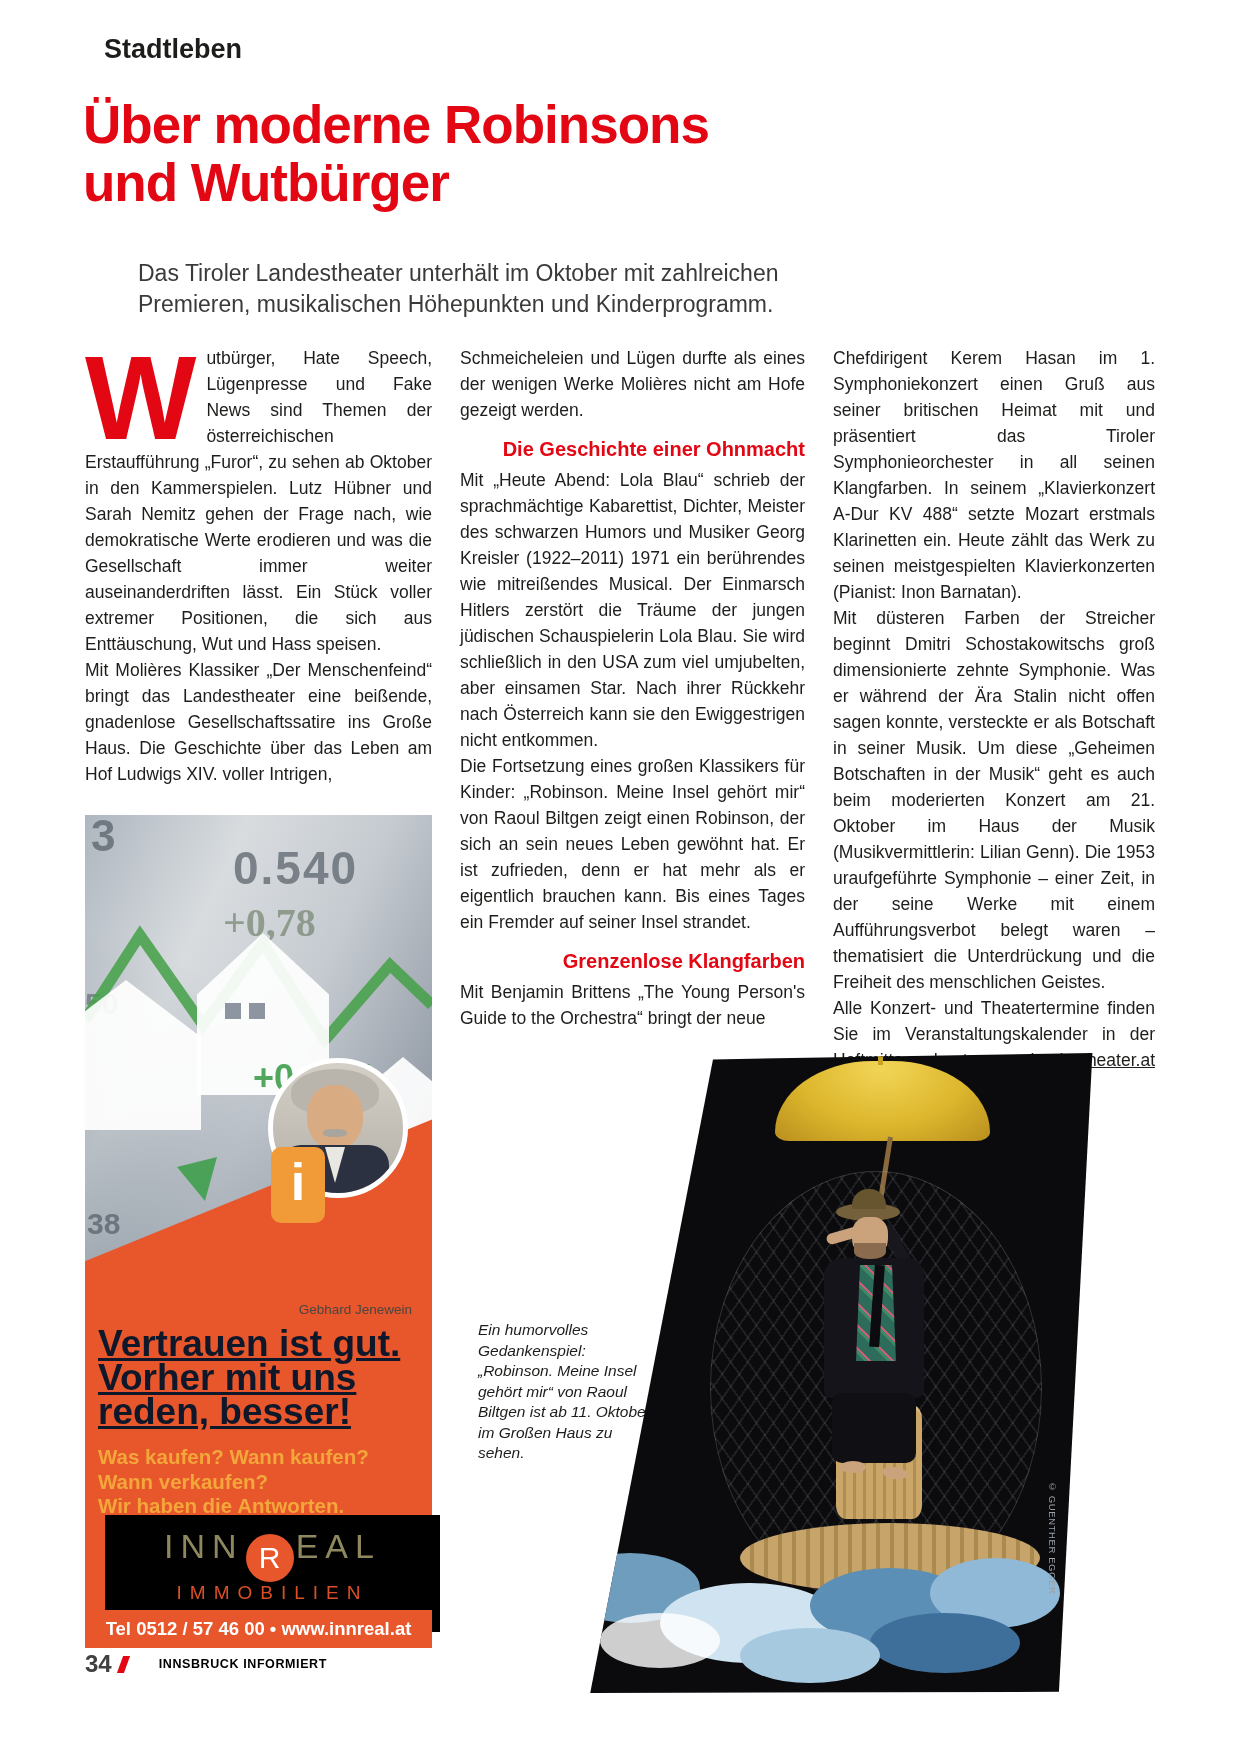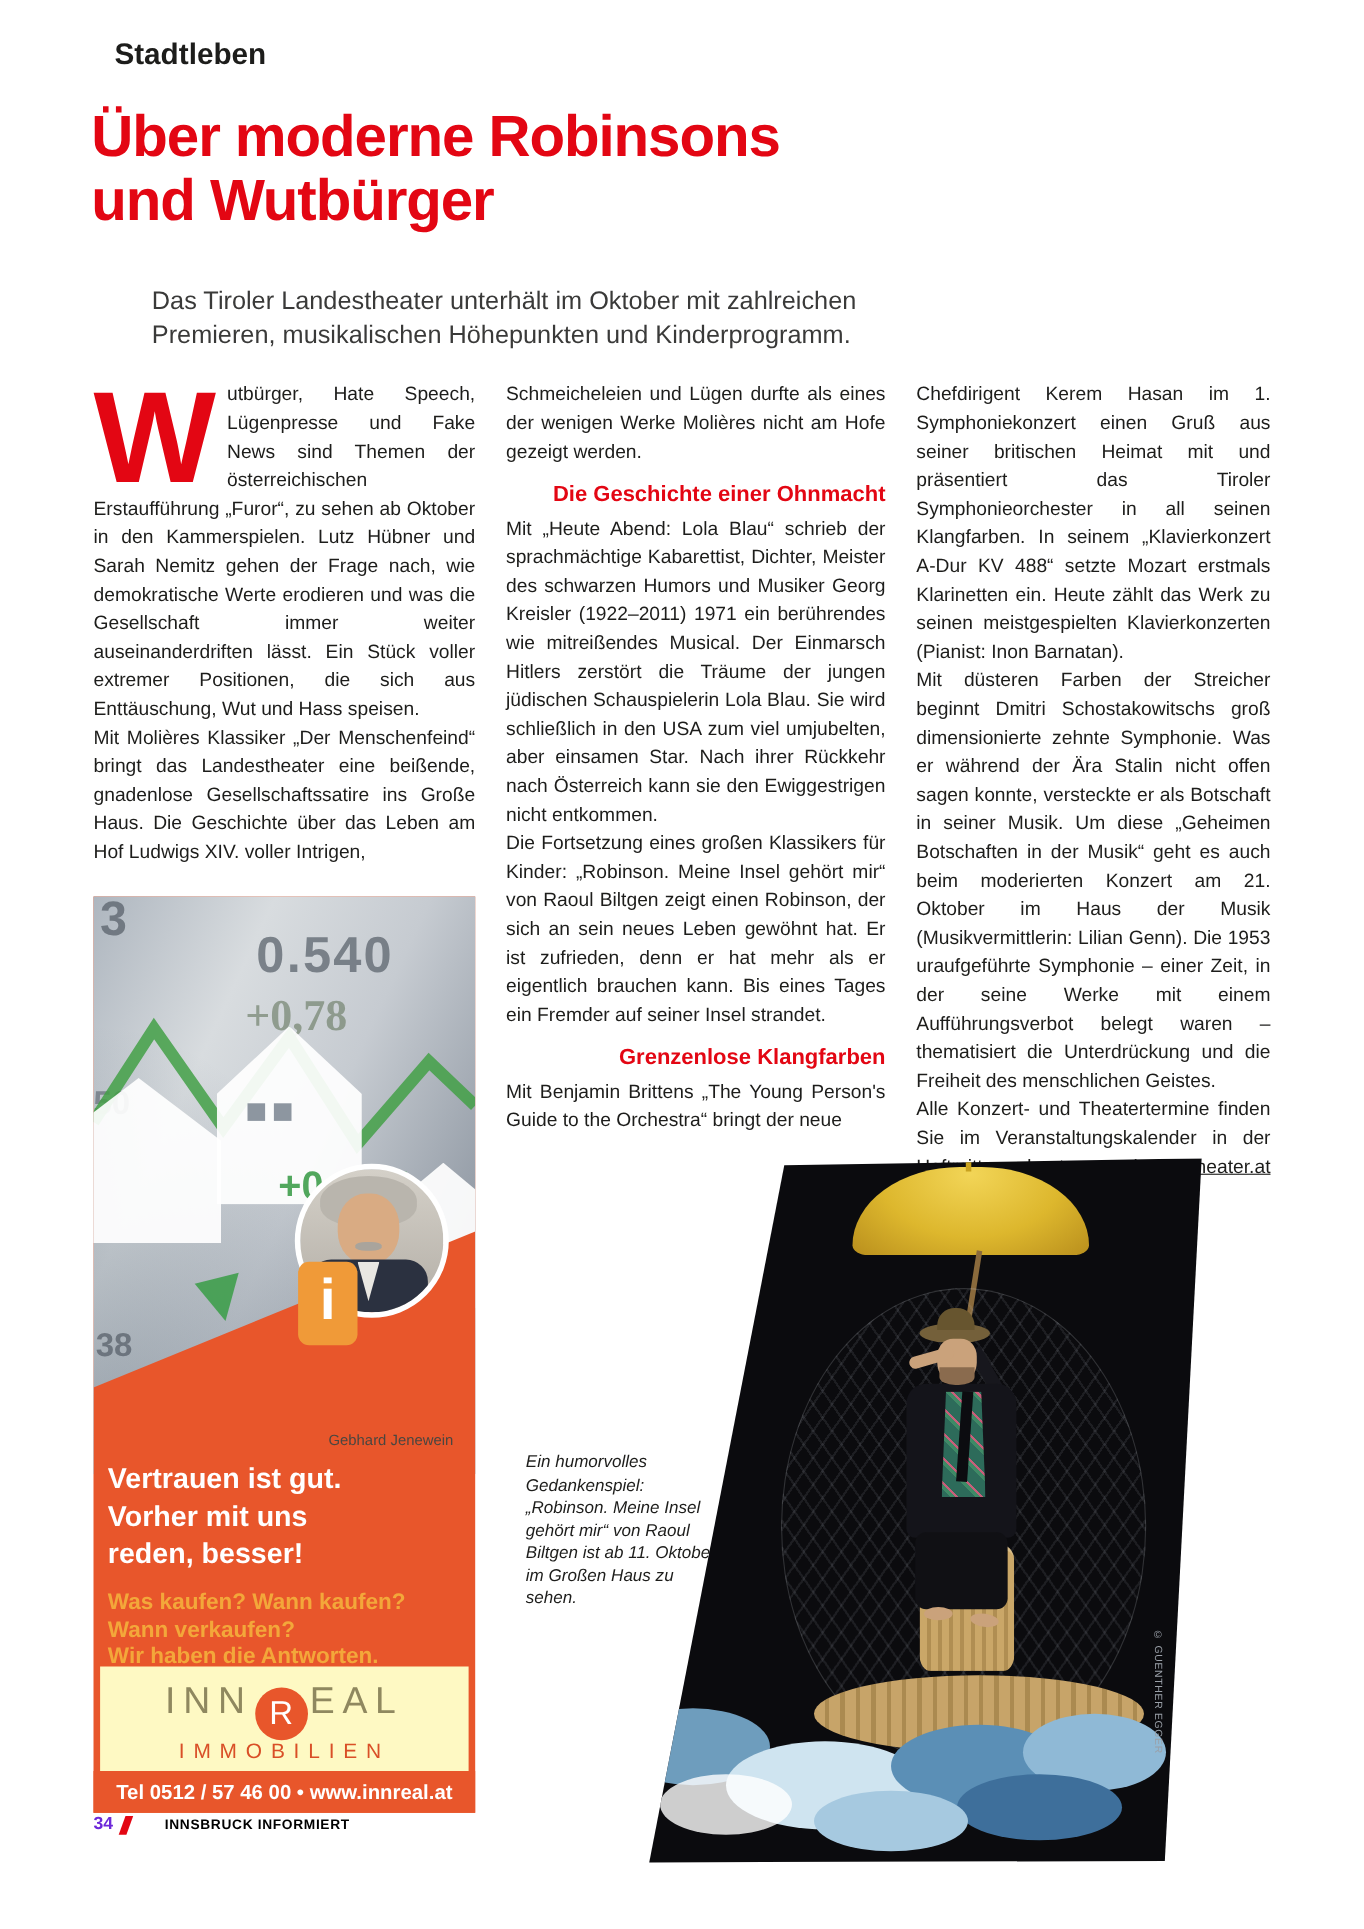--- a/index.html
+++ b/index.html
@@ -42,25 +42,25 @@
             background:linear-gradient(#d4d0c8,#b3aea6);}
   .portrait .hair{position:absolute;left:18px;top:6px;width:88px;height:46px;border-radius:50% 50% 40% 40%;background:#b9b5ad;}
   .portrait .face{position:absolute;left:34px;top:22px;width:56px;height:64px;border-radius:46%;background:#d9ab83;}
   .portrait .mst{position:absolute;left:50px;top:66px;width:24px;height:8px;border-radius:40%;background:#a9a49c;}
   .portrait .suit{position:absolute;left:8px;top:82px;width:108px;height:48px;border-radius:20px 20px 0 0;background:#2b3140;}
   .portrait .shirt{position:absolute;left:52px;top:84px;width:20px;height:36px;background:#e9e7e2;clip-path:polygon(0 0,100% 0,50% 100%);}
   .icard{position:absolute;left:186px;top:332px;width:54px;height:76px;border-radius:10px;
          background:#f09a38;z-index:6;color:#fff;font-weight:bold;font-size:52px;line-height:70px;
          text-align:center;}
   .adname{position:absolute;right:20px;top:487px;font-size:13.5px;color:#4a4640;z-index:5;}
-  .adhead{position:absolute;left:13px;top:512px;z-index:5;color:#ffffff;font-weight:bold;
-          font-size:26px;line-height:34px;}
+  .adhead{position:absolute;left:13px;top:512px;z-index:5;color:#0f172a;font-weight:bold;
+          font-size:37px;line-height:34px;text-decoration:underline;}
   .adsub{position:absolute;left:13px;top:630px;z-index:5;color:#f3a73a;font-weight:bold;
          font-size:20.5px;line-height:24.5px;}
-  .logo-panel{position:absolute;left:6px;top:700px;width:335px;height:117px;background:#fef9c3;
+  .logo-panel{position:absolute;left:20px;top:700px;width:335px;height:117px;background:#000000;
               z-index:5;text-align:center;}
   .logo-line{margin-top:12px;font-size:34px;color:#8f885f;letter-spacing:7px;font-weight:normal;}
   .logo-r{display:inline-block;width:48px;height:48px;border-radius:50%;background:#e8562b;
           color:#fff;font-size:30px;line-height:48px;letter-spacing:0;text-align:center;
           vertical-align:-10px;margin:0 2px;}
   .logo-sub{margin-top:0;font-size:19px;color:#d94f27;letter-spacing:8px;}
   .contact-bar{position:absolute;left:0;bottom:0;width:347px;height:38px;background:#e8562b;
                z-index:5;color:#fff;font-weight:bold;font-size:18.5px;line-height:38px;text-align:center;}
   
   .caption{position:absolute;left:478px;top:1320px;width:178px;font-style:italic;
@@ -93,21 +93,21 @@
   .legs{left:292px;top:340px;width:84px;height:70px;background:#101014;border-radius:10px;z-index:2;}
   .foot1{left:300px;top:408px;width:26px;height:12px;background:#caa27b;border-radius:50%;z-index:3;}
   .foot2{left:342px;top:414px;width:26px;height:12px;background:#caa27b;border-radius:50%;transform:rotate(8deg);z-index:3;}
   .mat{left:200px;top:470px;width:300px;height:70px;border-radius:50%;z-index:1;
        background:repeating-linear-gradient(90deg,#c7a469 0 10px,#ab8a50 10px 14px);}
   .debris{border-radius:50%;z-index:2;}
   .credit{right:40px;top:428px;writing-mode:vertical-rl;font-size:9.5px;color:#9aa0a8;
           letter-spacing:.6px;z-index:5;}
   
   .footer{position:absolute;left:85px;top:1650px;display:flex;align-items:center;}
-  .pageno{font-size:16px;font-weight:bold;color:#6d28d9;}
+  .pageno{font-size:24px;font-weight:bold;color:#404040;}
   .fslash{width:7px;height:17px;background:#e30613;transform:skewX(-20deg);margin:0 8px;}
   .magname{font-size:12.5px;font-weight:bold;letter-spacing:.6px;color:#000000;margin-left:24px;}
 </style>
 </head>
 <body>
 
 <div class="page">
 
   <div class="kicker">Stadtleben</div>
   <div class="title">

